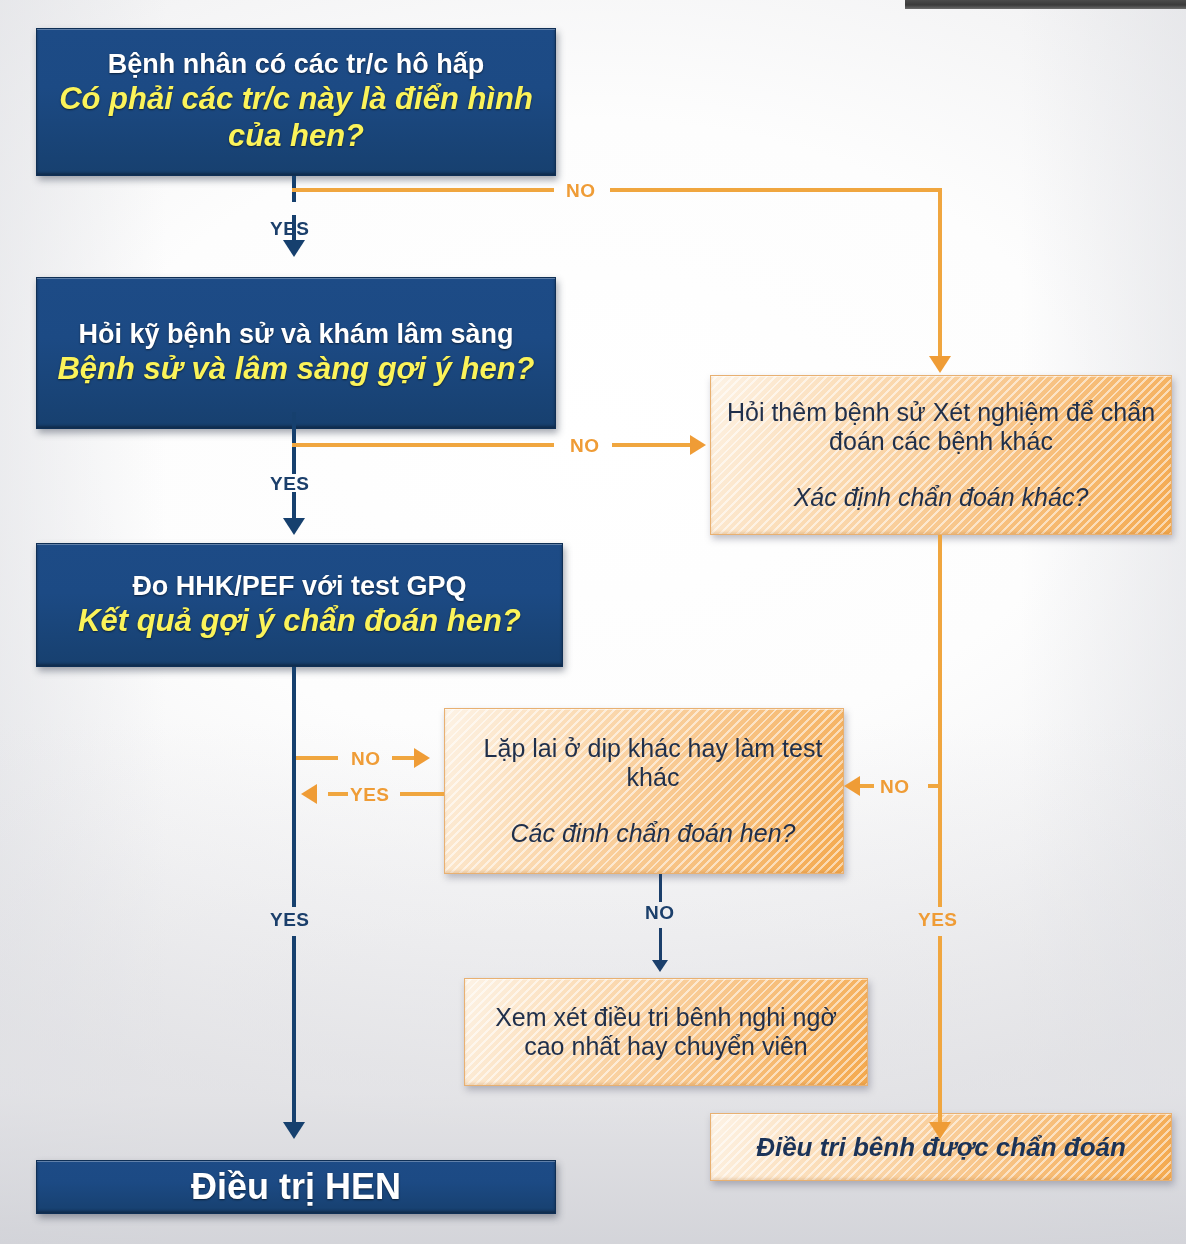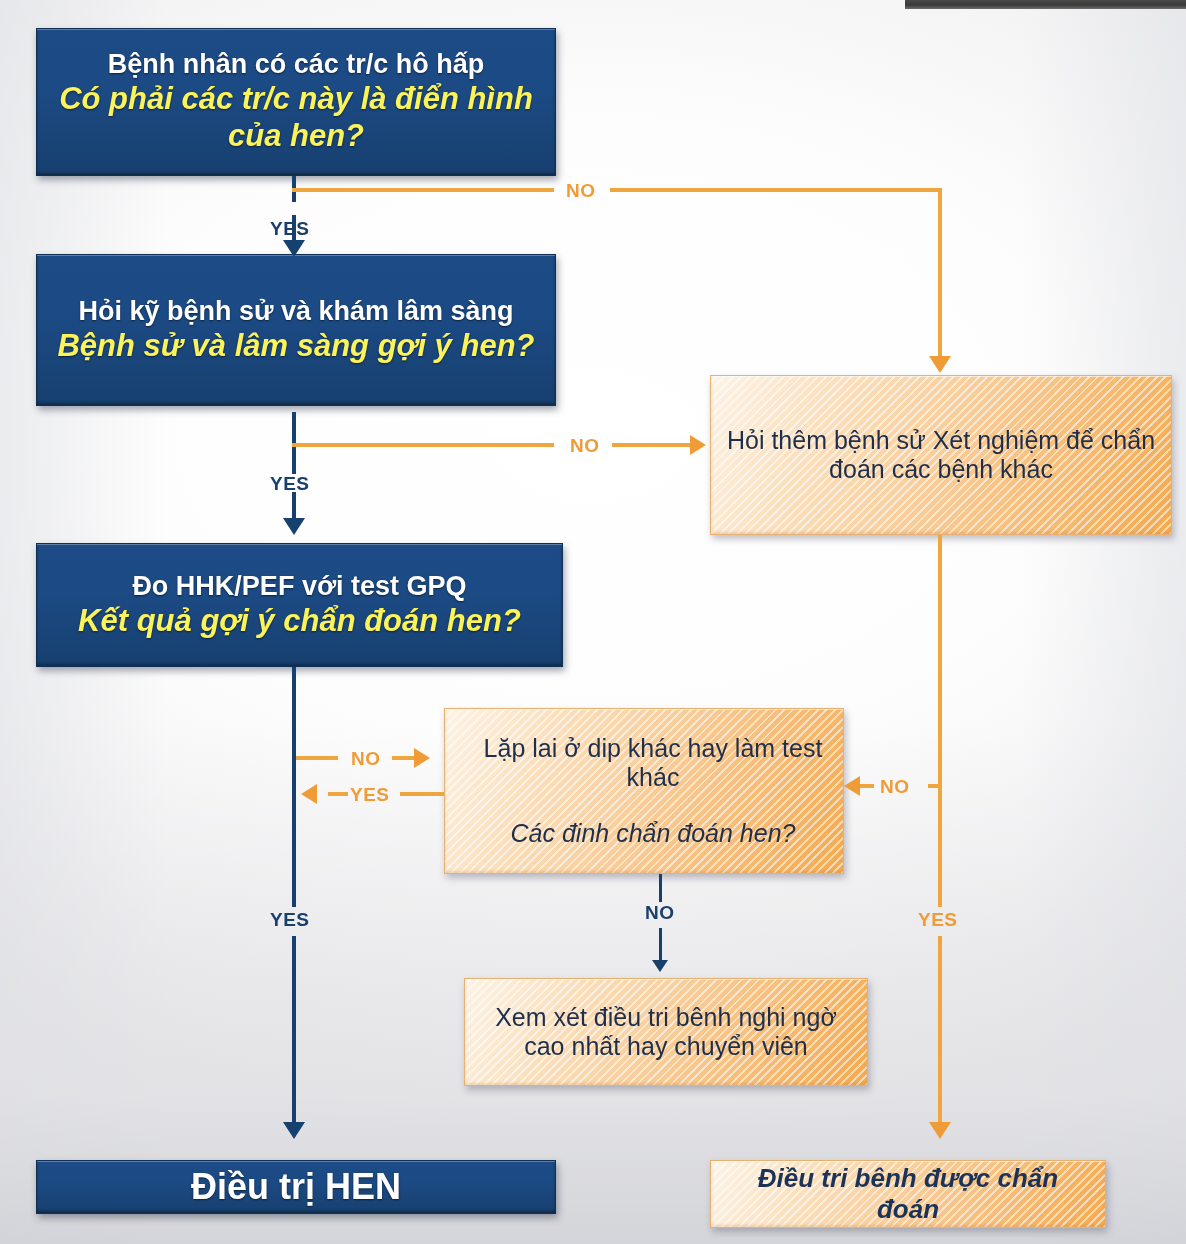--- a/index.html
+++ b/index.html
@@ -164,48 +164,49 @@
 <div id="canvas">
 
   <div id="bg-vignette"></div>
   <div id="top-bar"></div>
 
   <div class="node blue" style="left:36px; top:28px; width:520px; height:148px;">
     <span class="line1">Bệnh nhân có các tr/c hô hấp</span>
     <span class="line2">Có phải các tr/c này là điển hình của hen?</span>
   </div>
 
-  <div class="node blue" style="left:36px; top:254px; width:520px; height:152px;">
+  <div class="node blue" style="left:36px; top:277px; width:520px; height:152px;">
     <span class="line1">Hỏi kỹ bệnh sử và khám lâm sàng</span>
     <span class="line2">Bệnh sử và lâm sàng gợi ý hen?</span>
   </div>
 
   <div class="node blue" style="left:36px; top:543px; width:527px; height:124px;">
     <span class="line1">Đo HHK/PEF với test GPQ</span>
     <span class="line2">Kết quả gợi ý chẩn đoán hen?</span>
   </div>
 
   <div class="node orange" style="left:710px; top:375px; width:462px; height:160px;">
     <span class="line1">Hỏi thêm bệnh sử Xét  nghiệm để chẩn đoán các bệnh khác</span>
+    <span class="line2">Xác định chẩn đoán khác?</span>
   </div>
 
   <div class="node orange" style="left:444px; top:708px; width:400px; height:166px;padding-left:32px;">
     <span class="line1">Lặp lai ở dip khác hay làm test khác</span>
     <span class="line2">Các đinh chẩn đoán hen?</span>
   </div>
 
   <div class="node orange" style="left:464px; top:978px; width:404px; height:108px;">
     <span class="line1">Xem xét điều tri bênh nghi ngờ cao nhất hay chuyển viên</span>
   </div>
 
   <div class="node blue single" style="left:36px; top:1160px; width:520px; height:54px;">
     <span class="line1">Điều trị HEN</span>
   </div>
 
-  <div class="node orange single" style="left:710px; top:1160px; width:396px; height:68px;align-items:center;">
+  <div class="node orange single" style="left:710px; top:1113px; width:462px; height:68px;align-items:center;">
     <span class="line1">Điều tri bênh được chẩn đoán</span>
   </div>
 
   <div class="vline blue-l" style="left:292px; top:176px; height:26px;"></div>
   <div class="vline blue-l" style="left:292px; top:215px; height:25px;"></div>
   <div class="arrow down blue-a" style="left:283px; top:240px;"></div>
   <div class="edge-label blue-t" style="left:270px; top:218px;">YES</div>
 
   <div class="hline orange-l" style="left:292px; top:188px; width:262px;"></div>
   <div class="hline orange-l" style="left:610px; top:188px; width:330px;"></div>

